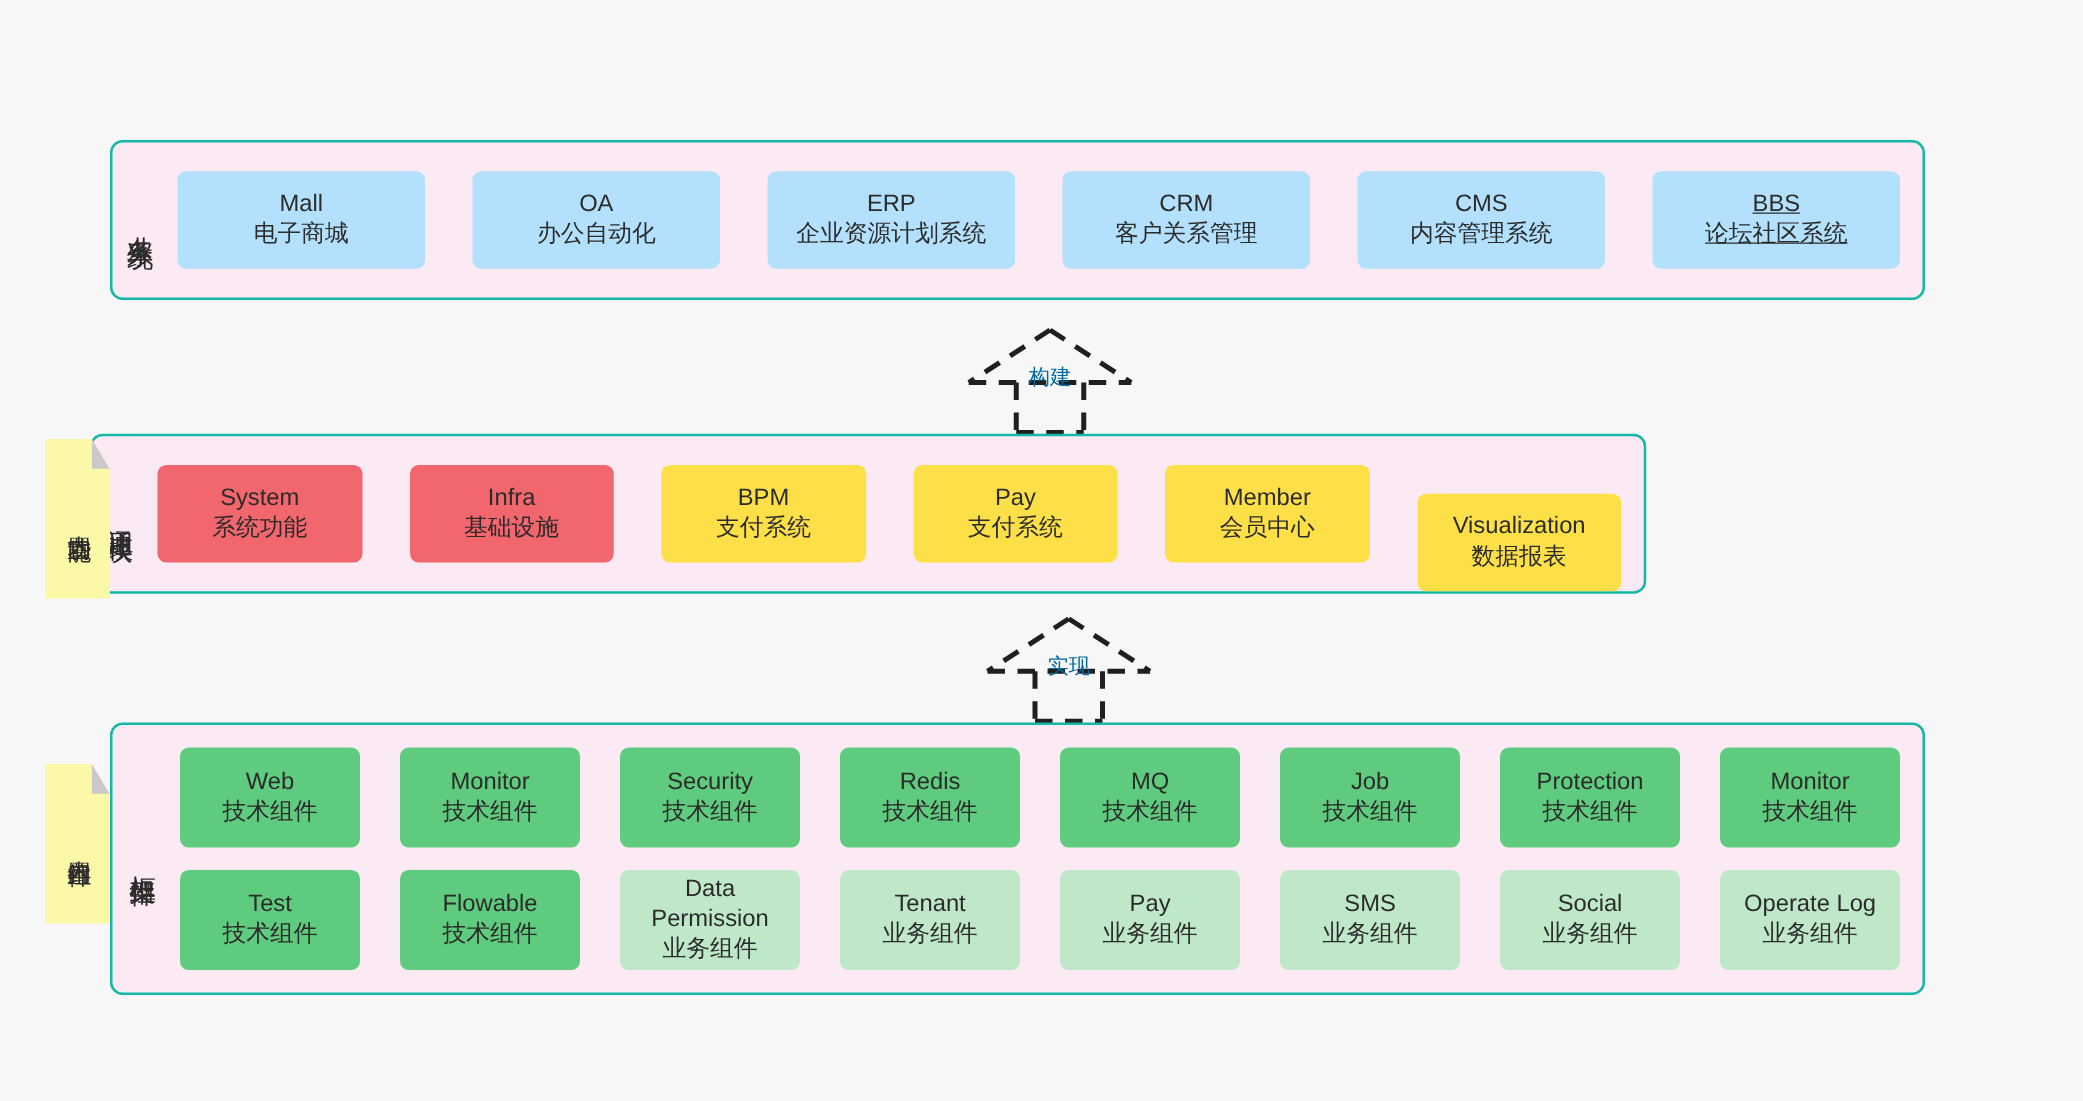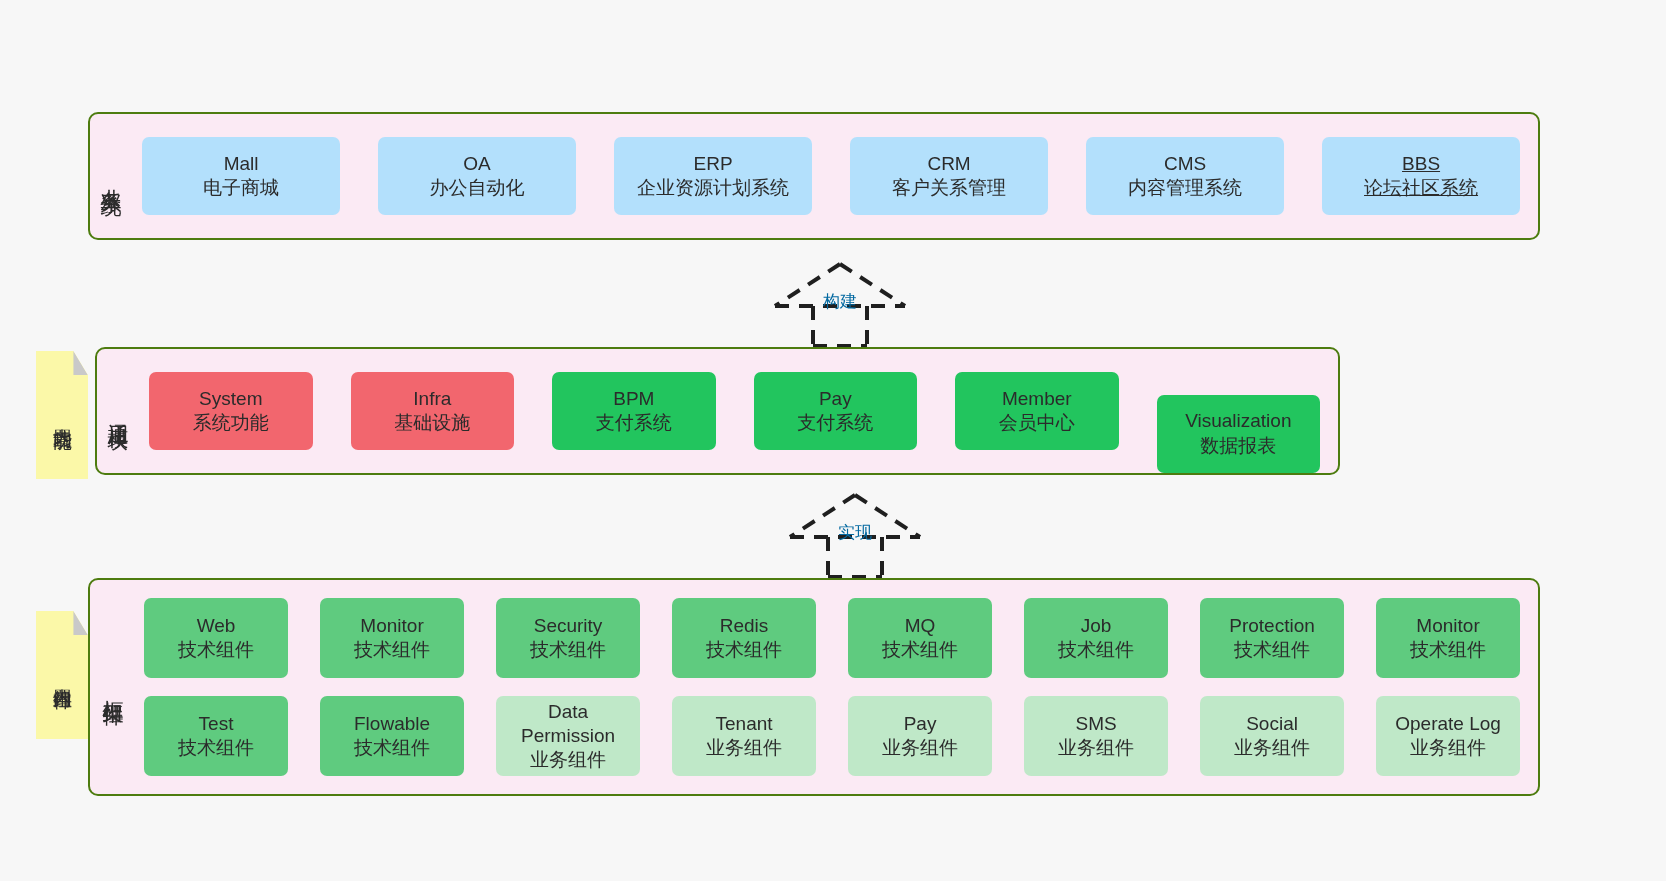--- a/index.html
+++ b/index.html
@@ -13,21 +13,21 @@
     position: relative;
     font-family: "Liberation Sans", "DejaVu Sans", sans-serif;
     color: #2b2b2b;
     overflow: hidden;
   }
 
   .layer {
     position: absolute;
     box-sizing: border-box;
     background: #fbeaf4;
-    border: 2px solid #4d7c0f;
+    border: 2px solid #14b8a6;
     border-radius: 10px;
     display: flex;
     align-items: center;
   }
 
   
   .layer-title {
     writing-mode: vertical-rl;
     text-orientation: upright;
     font-size: 21px;
@@ -94,35 +94,35 @@
     background: #b3e0fc;
     height: 78px;
     flex: 1 1 0;
     margin: 0 19px;
   }
   #layer-business .card:first-child { margin-left: 12px; }
   #layer-business .card:last-child { margin-right: 8px; text-decoration: underline; }
 
   
   #layer-common {
-    left: 95px;
+    left: 72px;
     top: 347px;
     width: 1245px;
     height: 128px;
   }
   #layer-common .cards { padding: 0 10px 0 2px; align-items: center; }
   #layer-common .card {
     height: 78px;
     flex: 1 1 0;
     margin: 0 19px;
   }
   #layer-common .card:first-child { margin-left: 12px; }
   #layer-common .card:last-child { margin-right: 8px; margin-top: 45px; }
   .fill-red   { background: #f2666e; }
-  .fill-pink  { background: #22c55e; }
+  .fill-pink  { background: #fde047; }
 
   
   #layer-framework {
     left: 88px;
     top: 578px;
     width: 1452px;
     height: 218px;
   }
   #layer-framework .layer-title { padding-left: 12px; }
   #layer-framework .cards-rows { padding: 14px 12px 14px 4px; }

